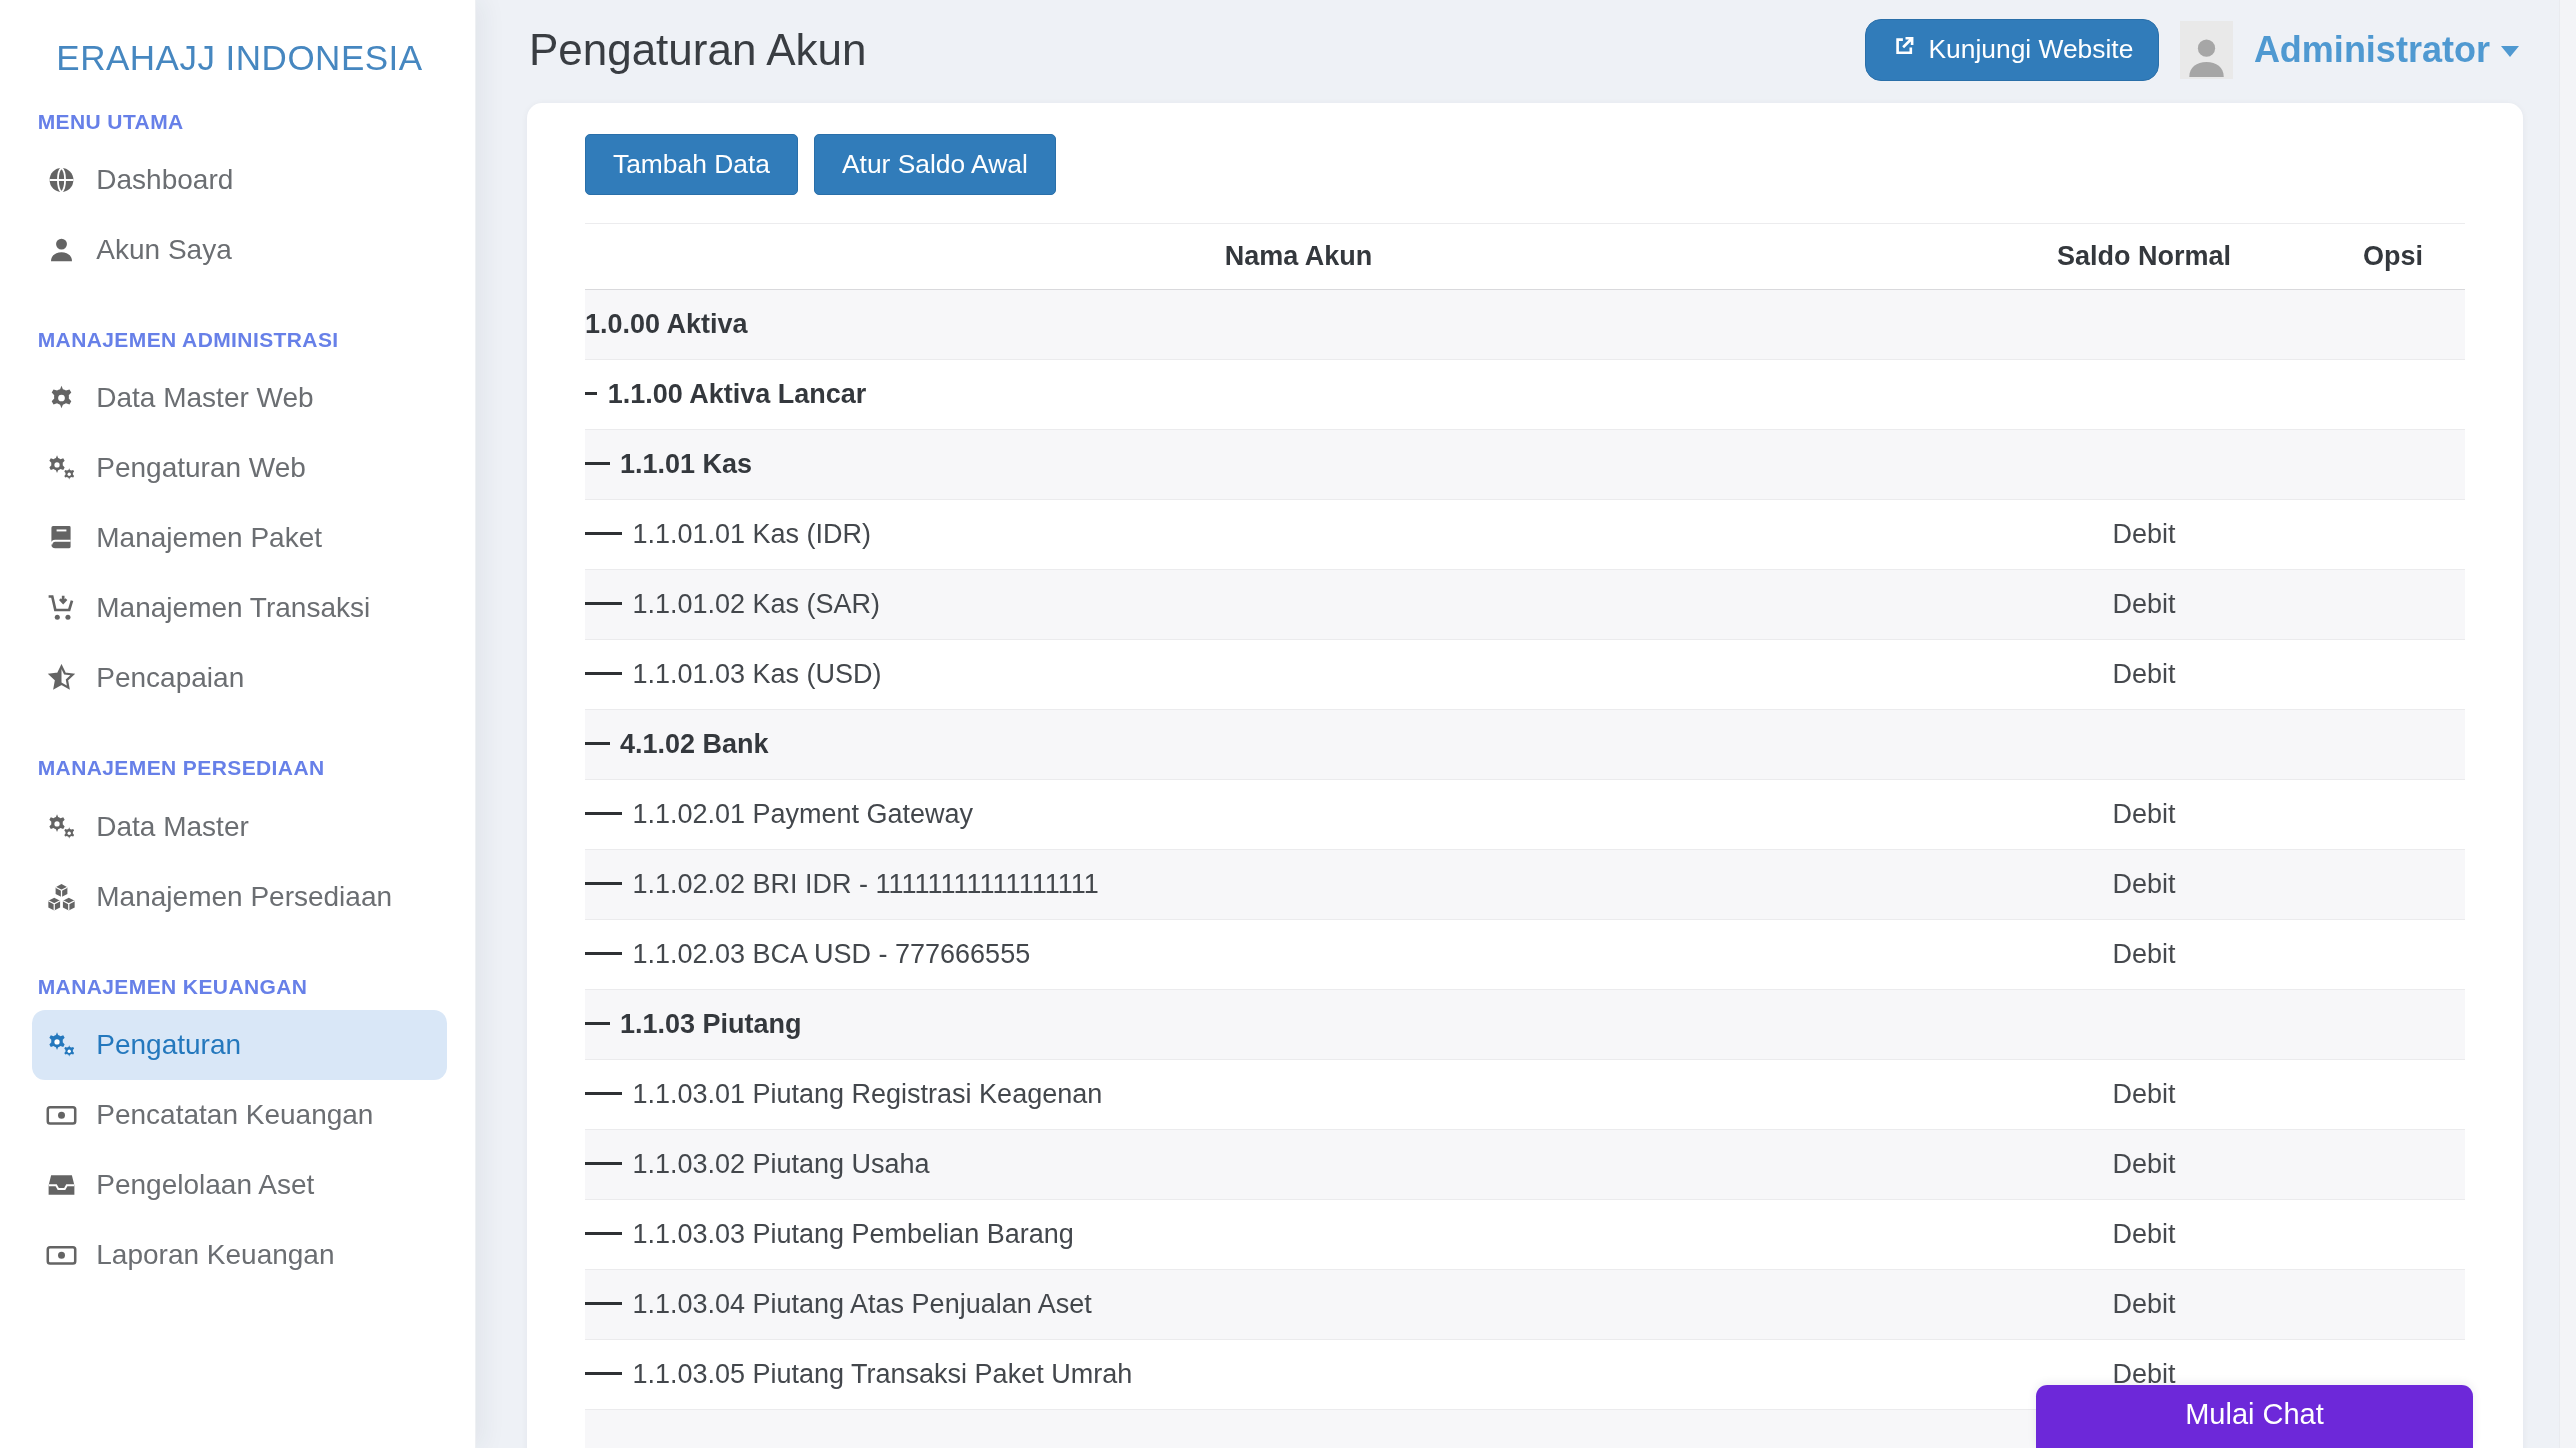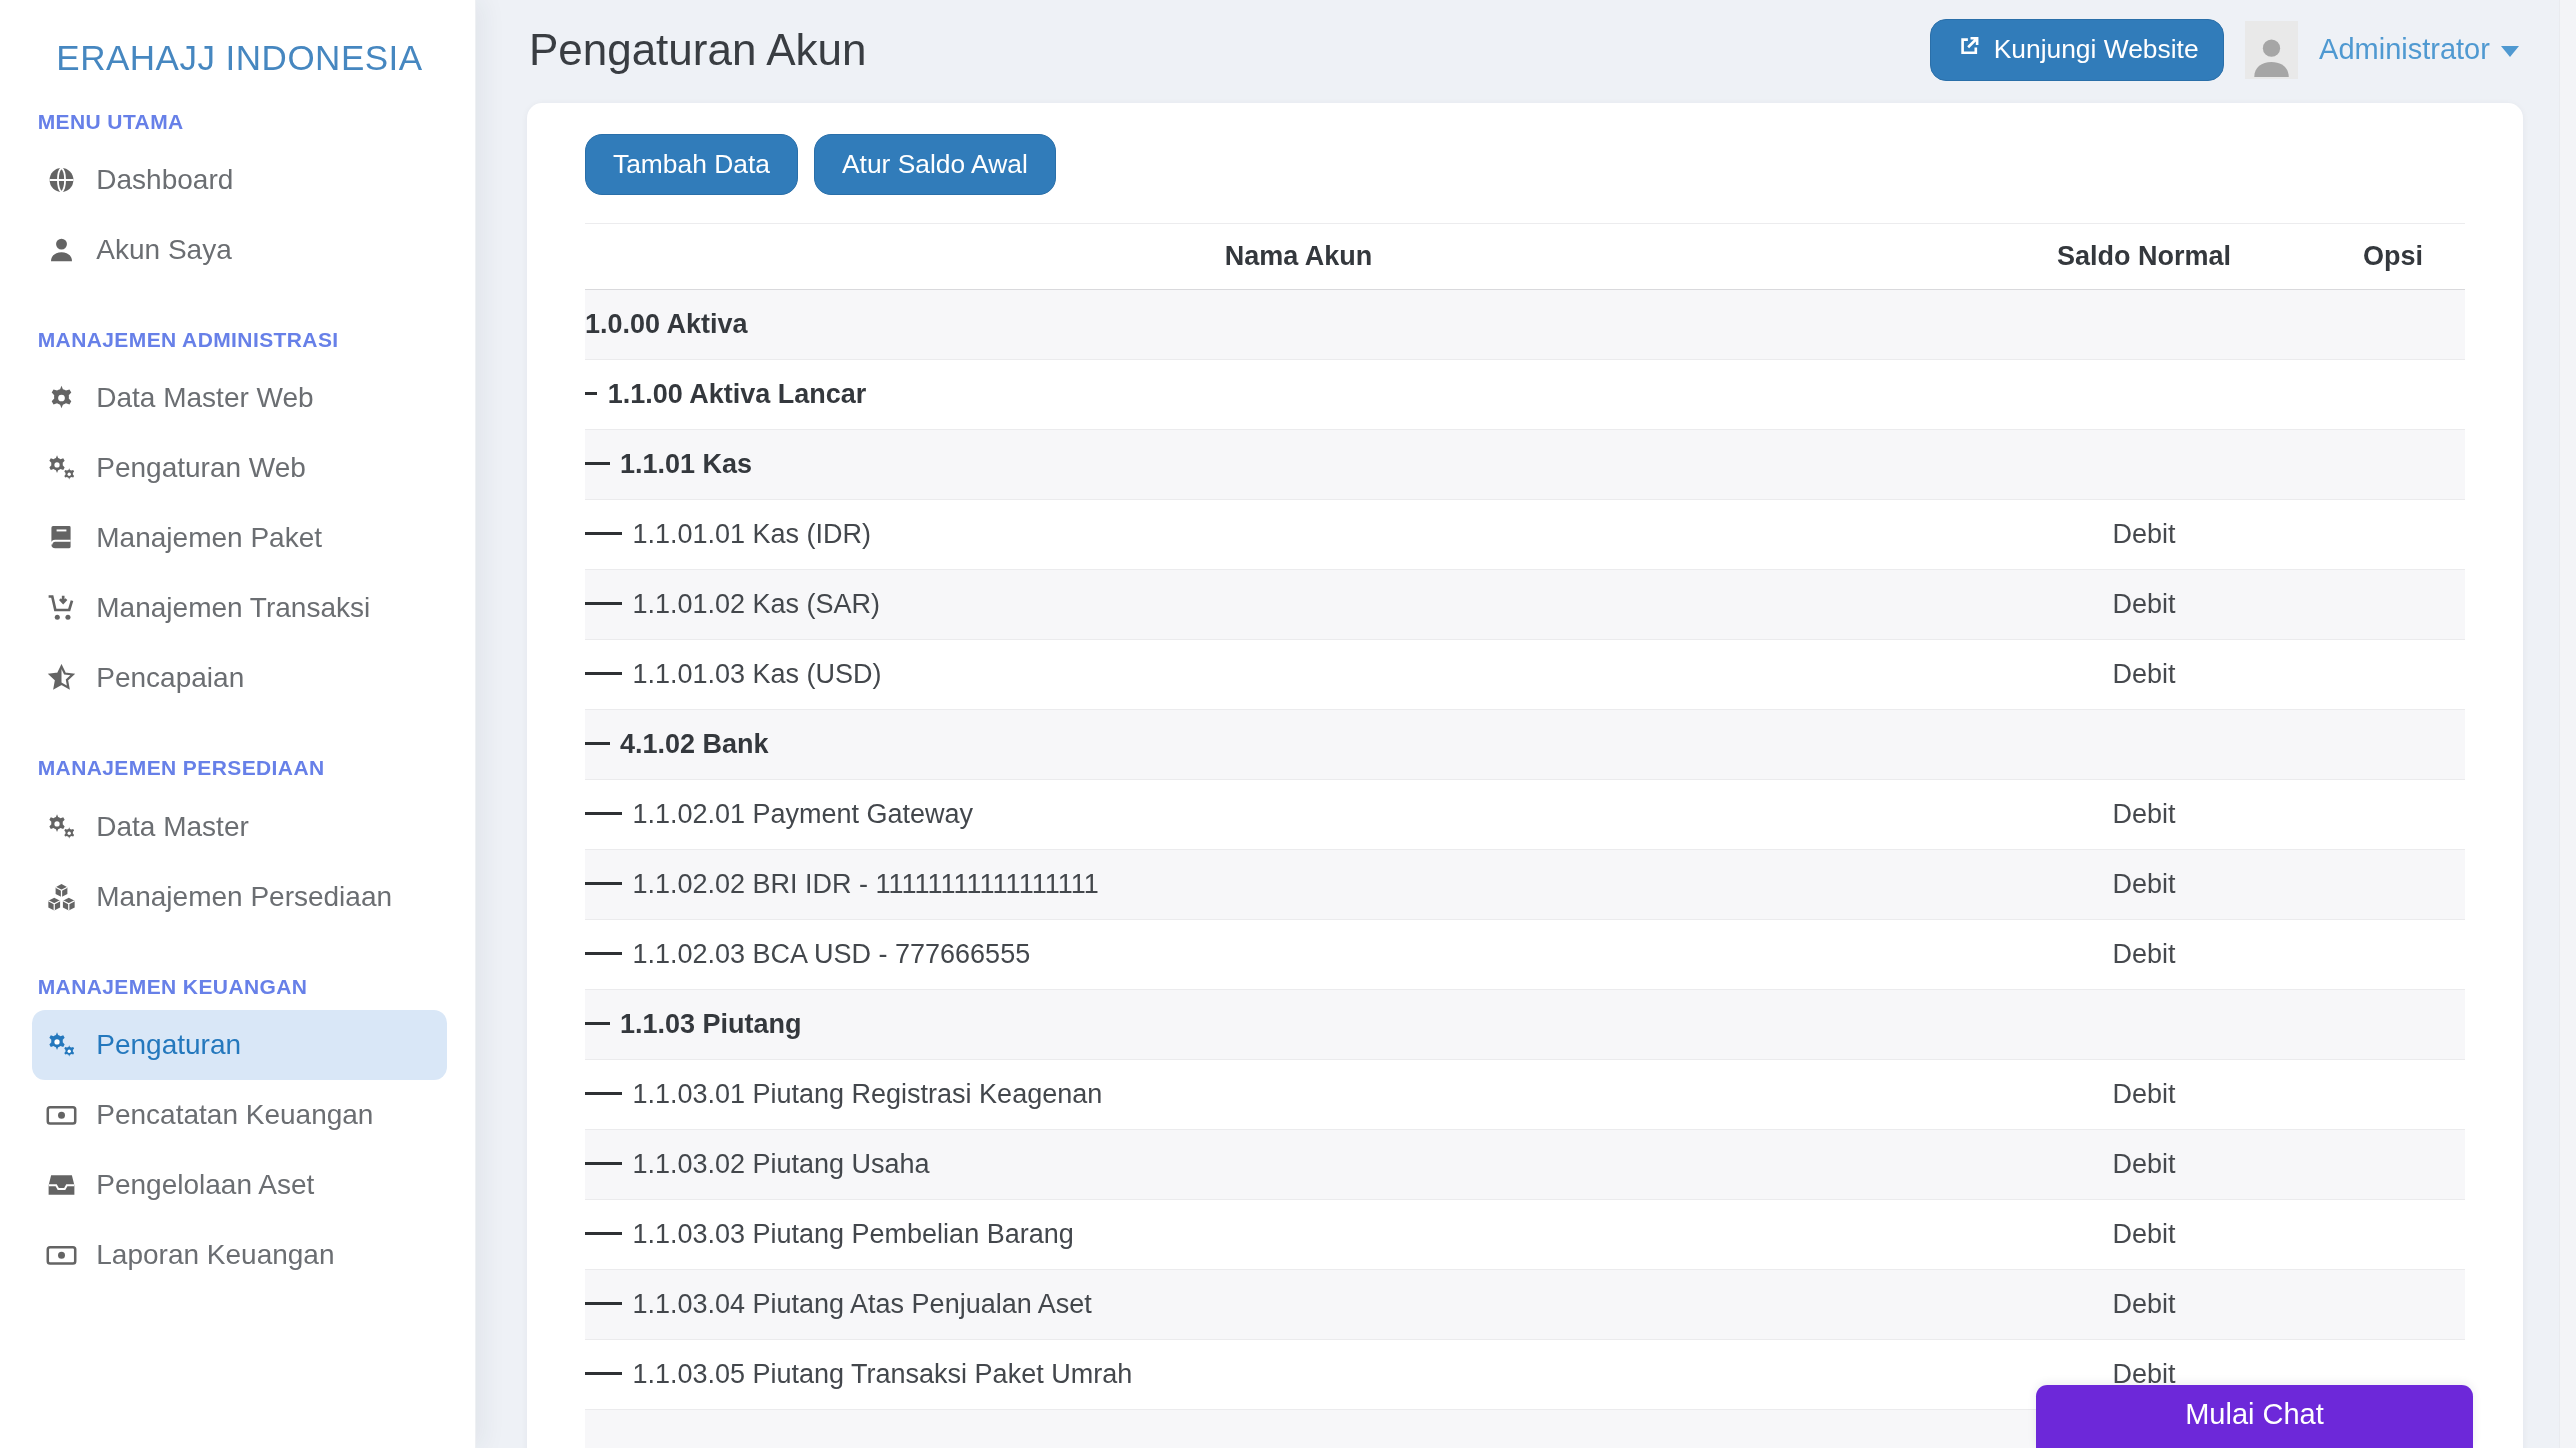--- a/index.html
+++ b/index.html
@@ -89,21 +89,21 @@
   .visit-btn svg { width: 26.4px; height: 26.4px; }
   .avatar {
     width: 53px; height: 58px; background: #e9e9e9;
     overflow: hidden; display: flex; align-items: flex-end; justify-content: center;
     cursor: pointer; flex: none;
   }
   .avatar svg { width: 45px; height: 49px; }
   .user-menu {
     display: flex; align-items: center; gap: 11.3px;
     color: var(--user-link);
-    font-size: 29px; font-weight: 400;
+    font-size: 36px; font-weight: 700;
     cursor: pointer; white-space: nowrap; text-align: right;
   }
   .caret-down {
     width: 0; height: 0;
     border-left: 9.4px solid transparent;
     border-right: 9.4px solid transparent;
     border-top: 11.3px solid var(--user-link);
     margin-top: 3.8px;
   }
 
@@ -115,21 +115,21 @@
     padding: 31px 58px 0 58px;
     min-height: 1339px;
   }
   .toolbar { display: flex; gap: 16px; margin-bottom: 28px; }
   .btn {
     background: var(--accent); color: #fff;
     border: 0.9px solid var(--accent-dark);
     font-family: inherit;
     font-size: 26.4px; font-weight: 500;
     padding: 14px 27px;
-    border-radius: 17px;
+    border-radius: 5px;
     cursor: pointer;
   }
   table.accounts {
     width: 100%;
     border-collapse: collapse;
     border-top: 0.9px solid #ececee;
     font-size: 27px;
     color: #43474c;
   }
   table.accounts thead th {

